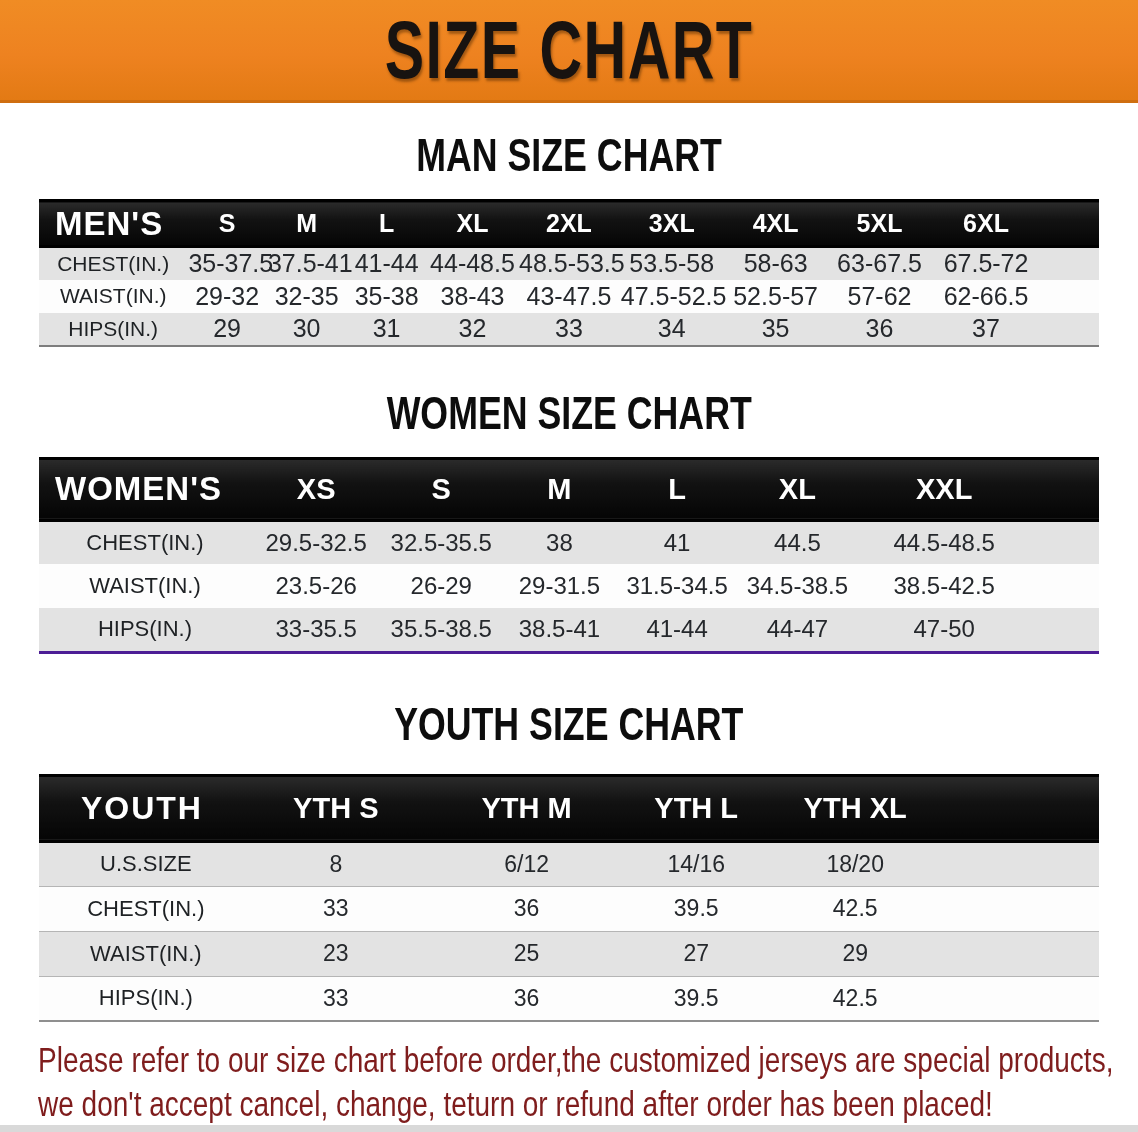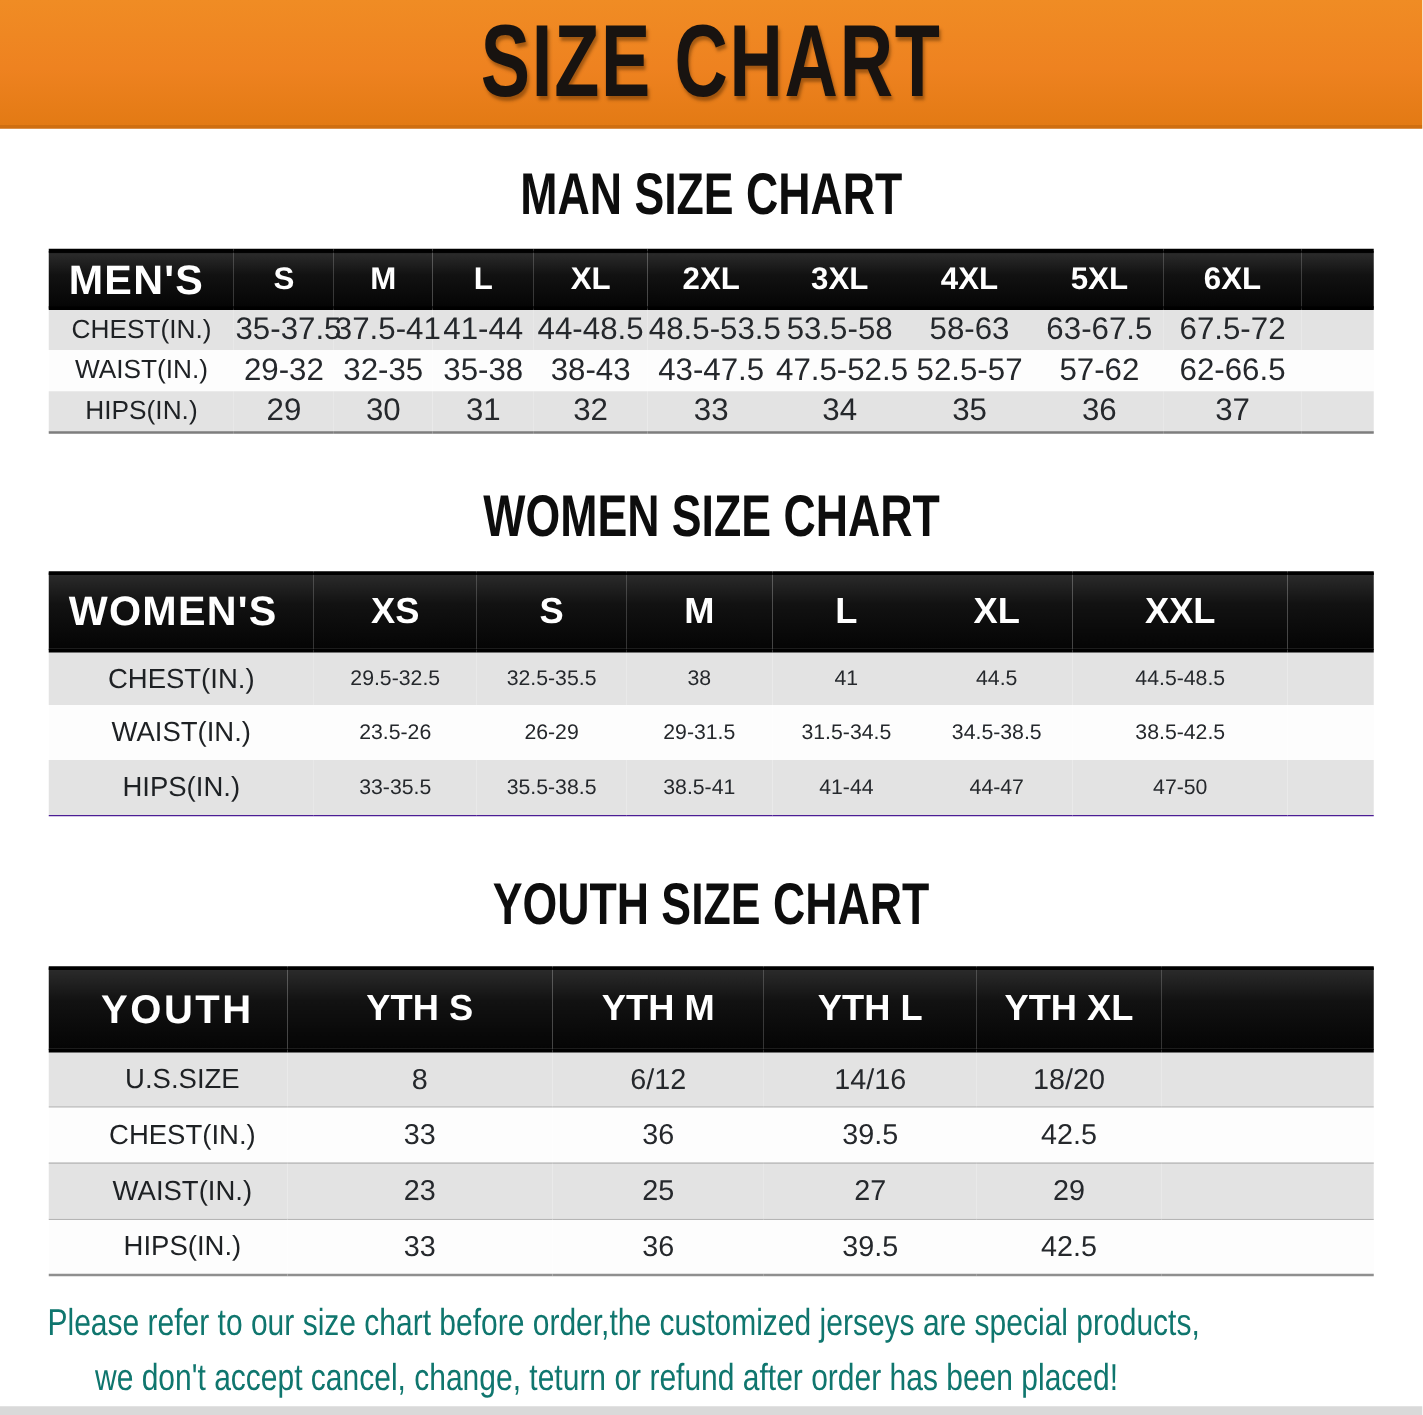--- a/index.html
+++ b/index.html
@@ -84,36 +84,36 @@
 
   
   table.men thead th { height: 46px; font-size: 25px; }
   table.men thead th.tbl-label { font-size: 33px; }
   table.men td { height: 33px; font-size: 25px; }
   table.men { border-bottom: 2px solid #7e7e7e; }
 
   
   table.women thead th { height: 62px; font-size: 29px; }
   table.women thead th.tbl-label { font-size: 33px; }
-  table.women td { height: 44px; font-size: 17px; }
+  table.women td { height: 44px; font-size: 24px; }
   table.women td.row-label { font-size: 22px; }
-  table.women { border-bottom: 1px solid #4c1d95; }
+  table.women { border-bottom: 3px solid #4c1d95; }
 
   
   table.youth thead th { height: 66px; font-size: 29px; }
   table.youth thead th.tbl-label { font-size: 32px; letter-spacing: 2px; text-align: center; }
   table.youth td { height: 45px; font-size: 23px; border-bottom: 1px solid #b5b5b5; }
   table.youth td.row-label { font-size: 22px; padding-left: 24px; }
   table.youth { border-bottom: 2px solid #8f8f8f; }
 
   
   .note {
     margin: 16px 0 0 38px;
-    color: #0f766e;
-    font-size: 30px;
+    color: #7f1d1d;
+    font-size: 35px;
     line-height: 44px;
     text-align: center;
   }
   .note-line { white-space: nowrap; }
   .note-line > span {
     display: inline-block;
     transform: scaleX(0.80);
     transform-origin: left center;
   }
 

